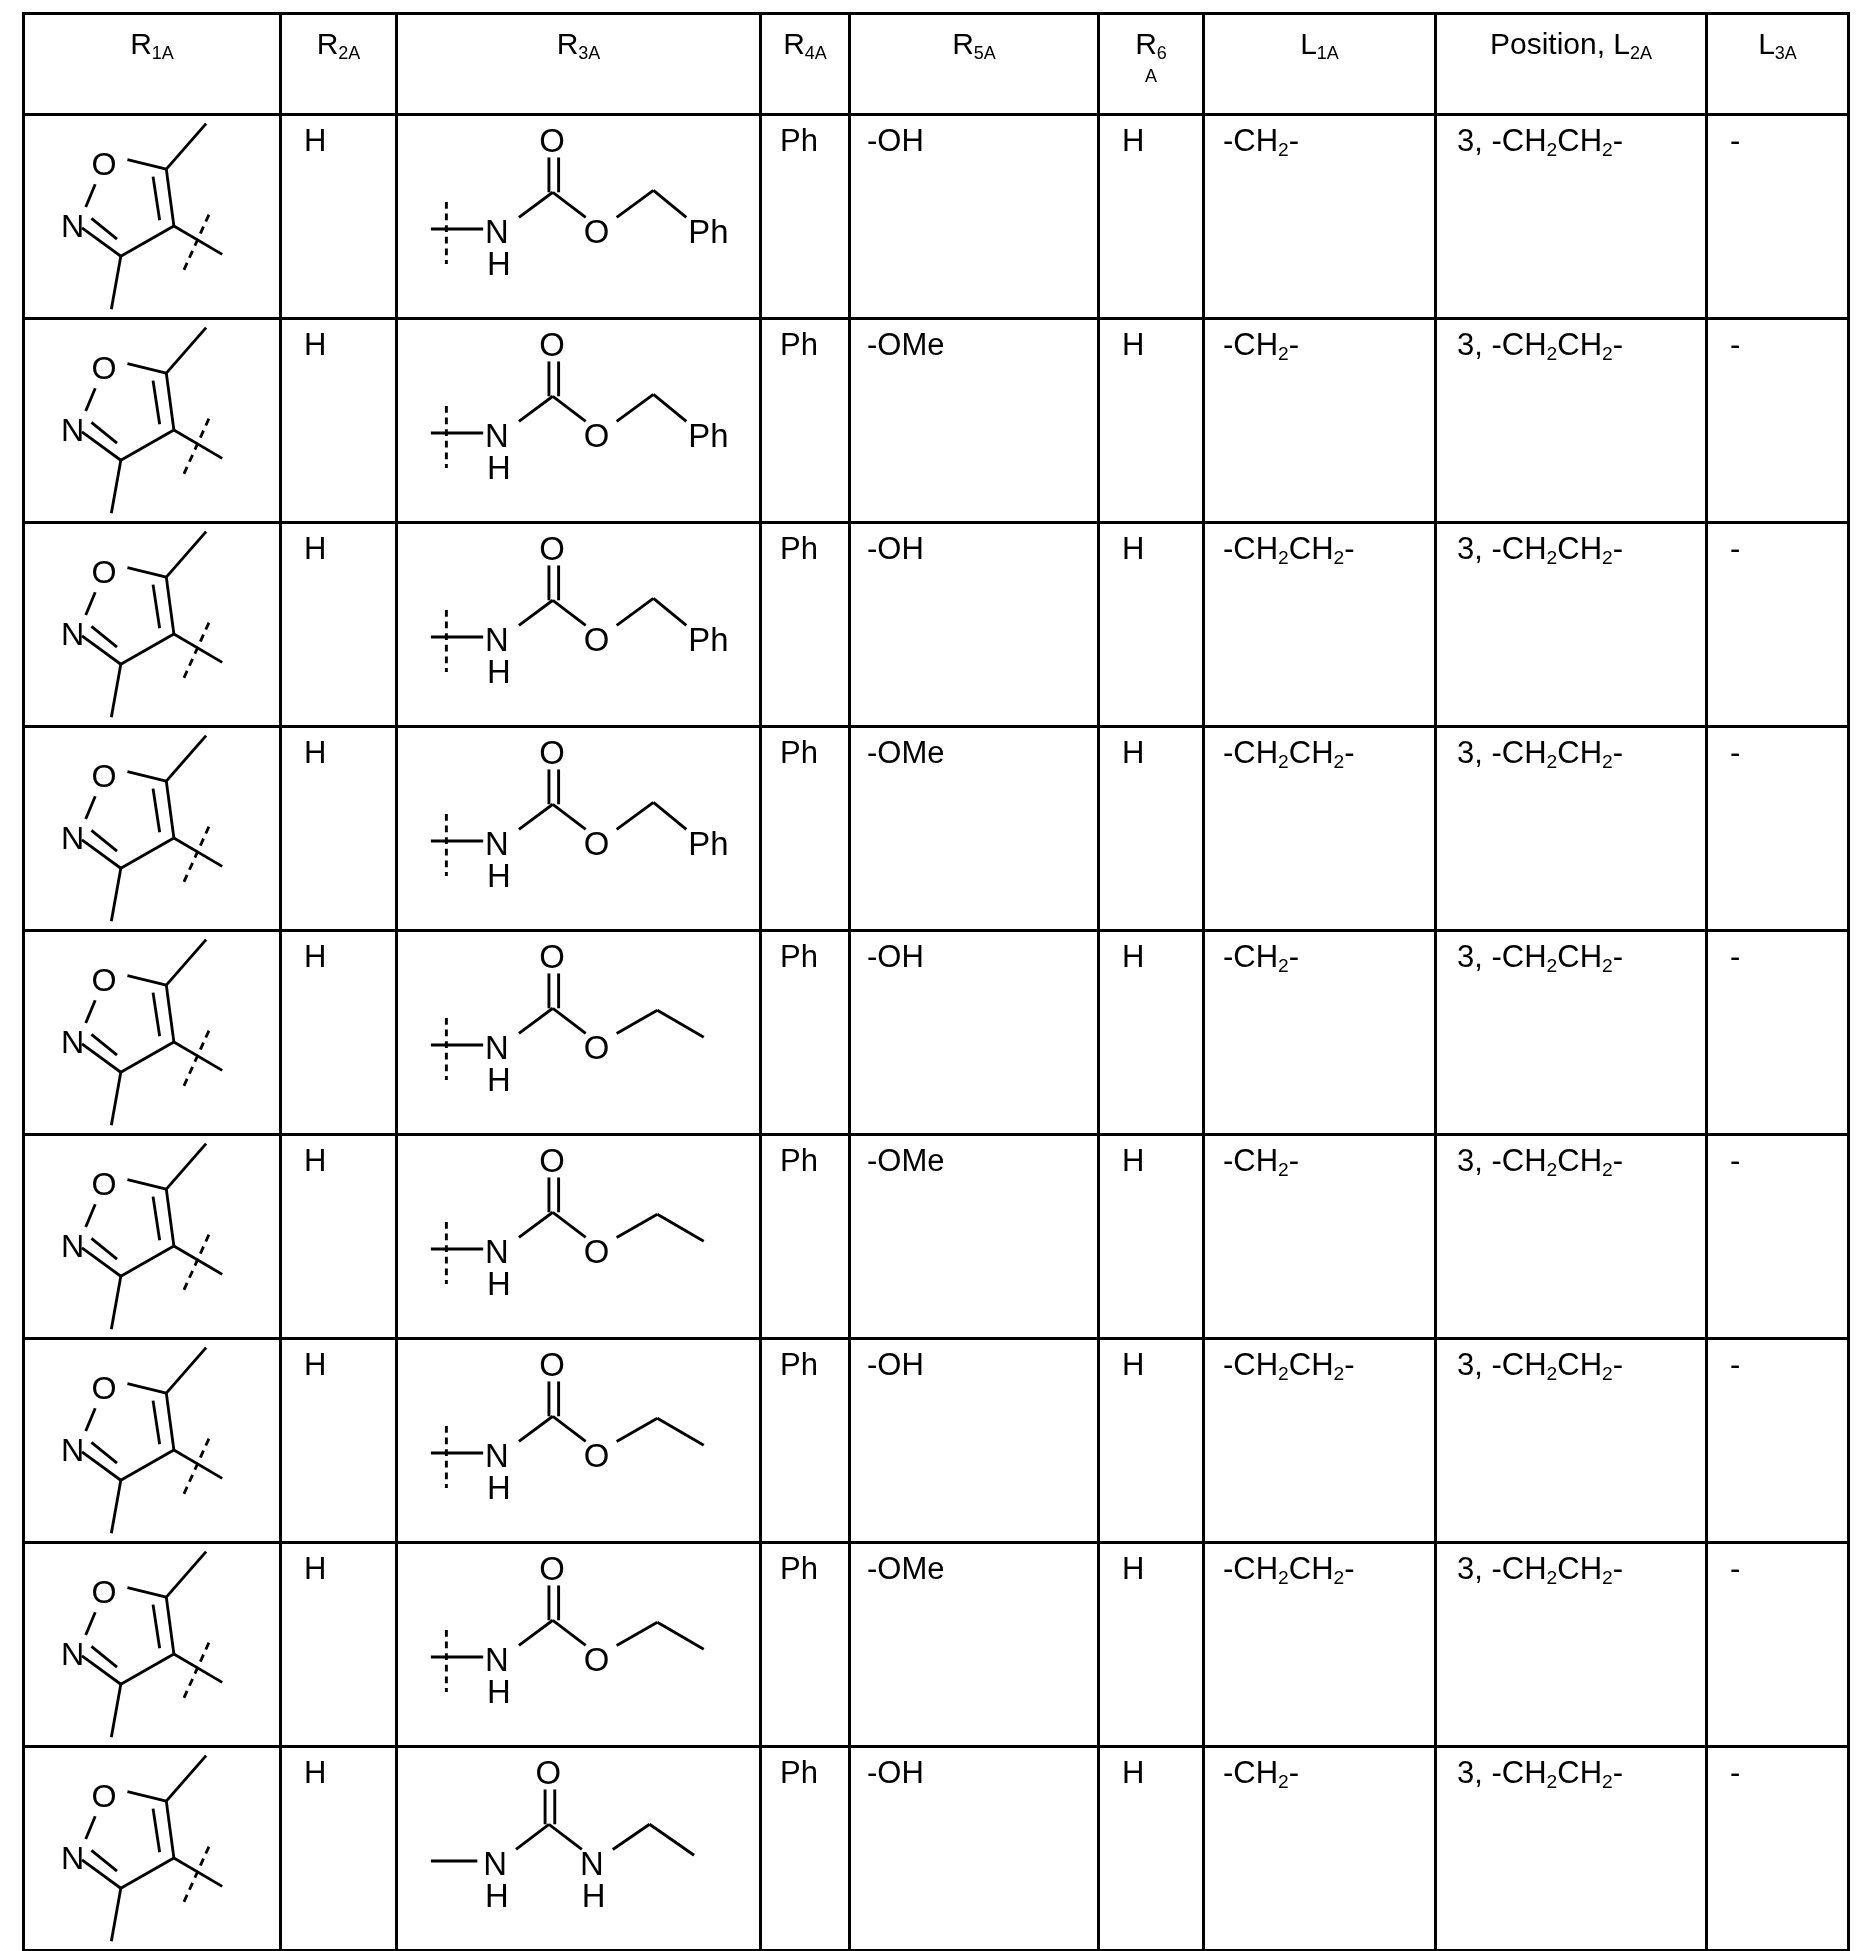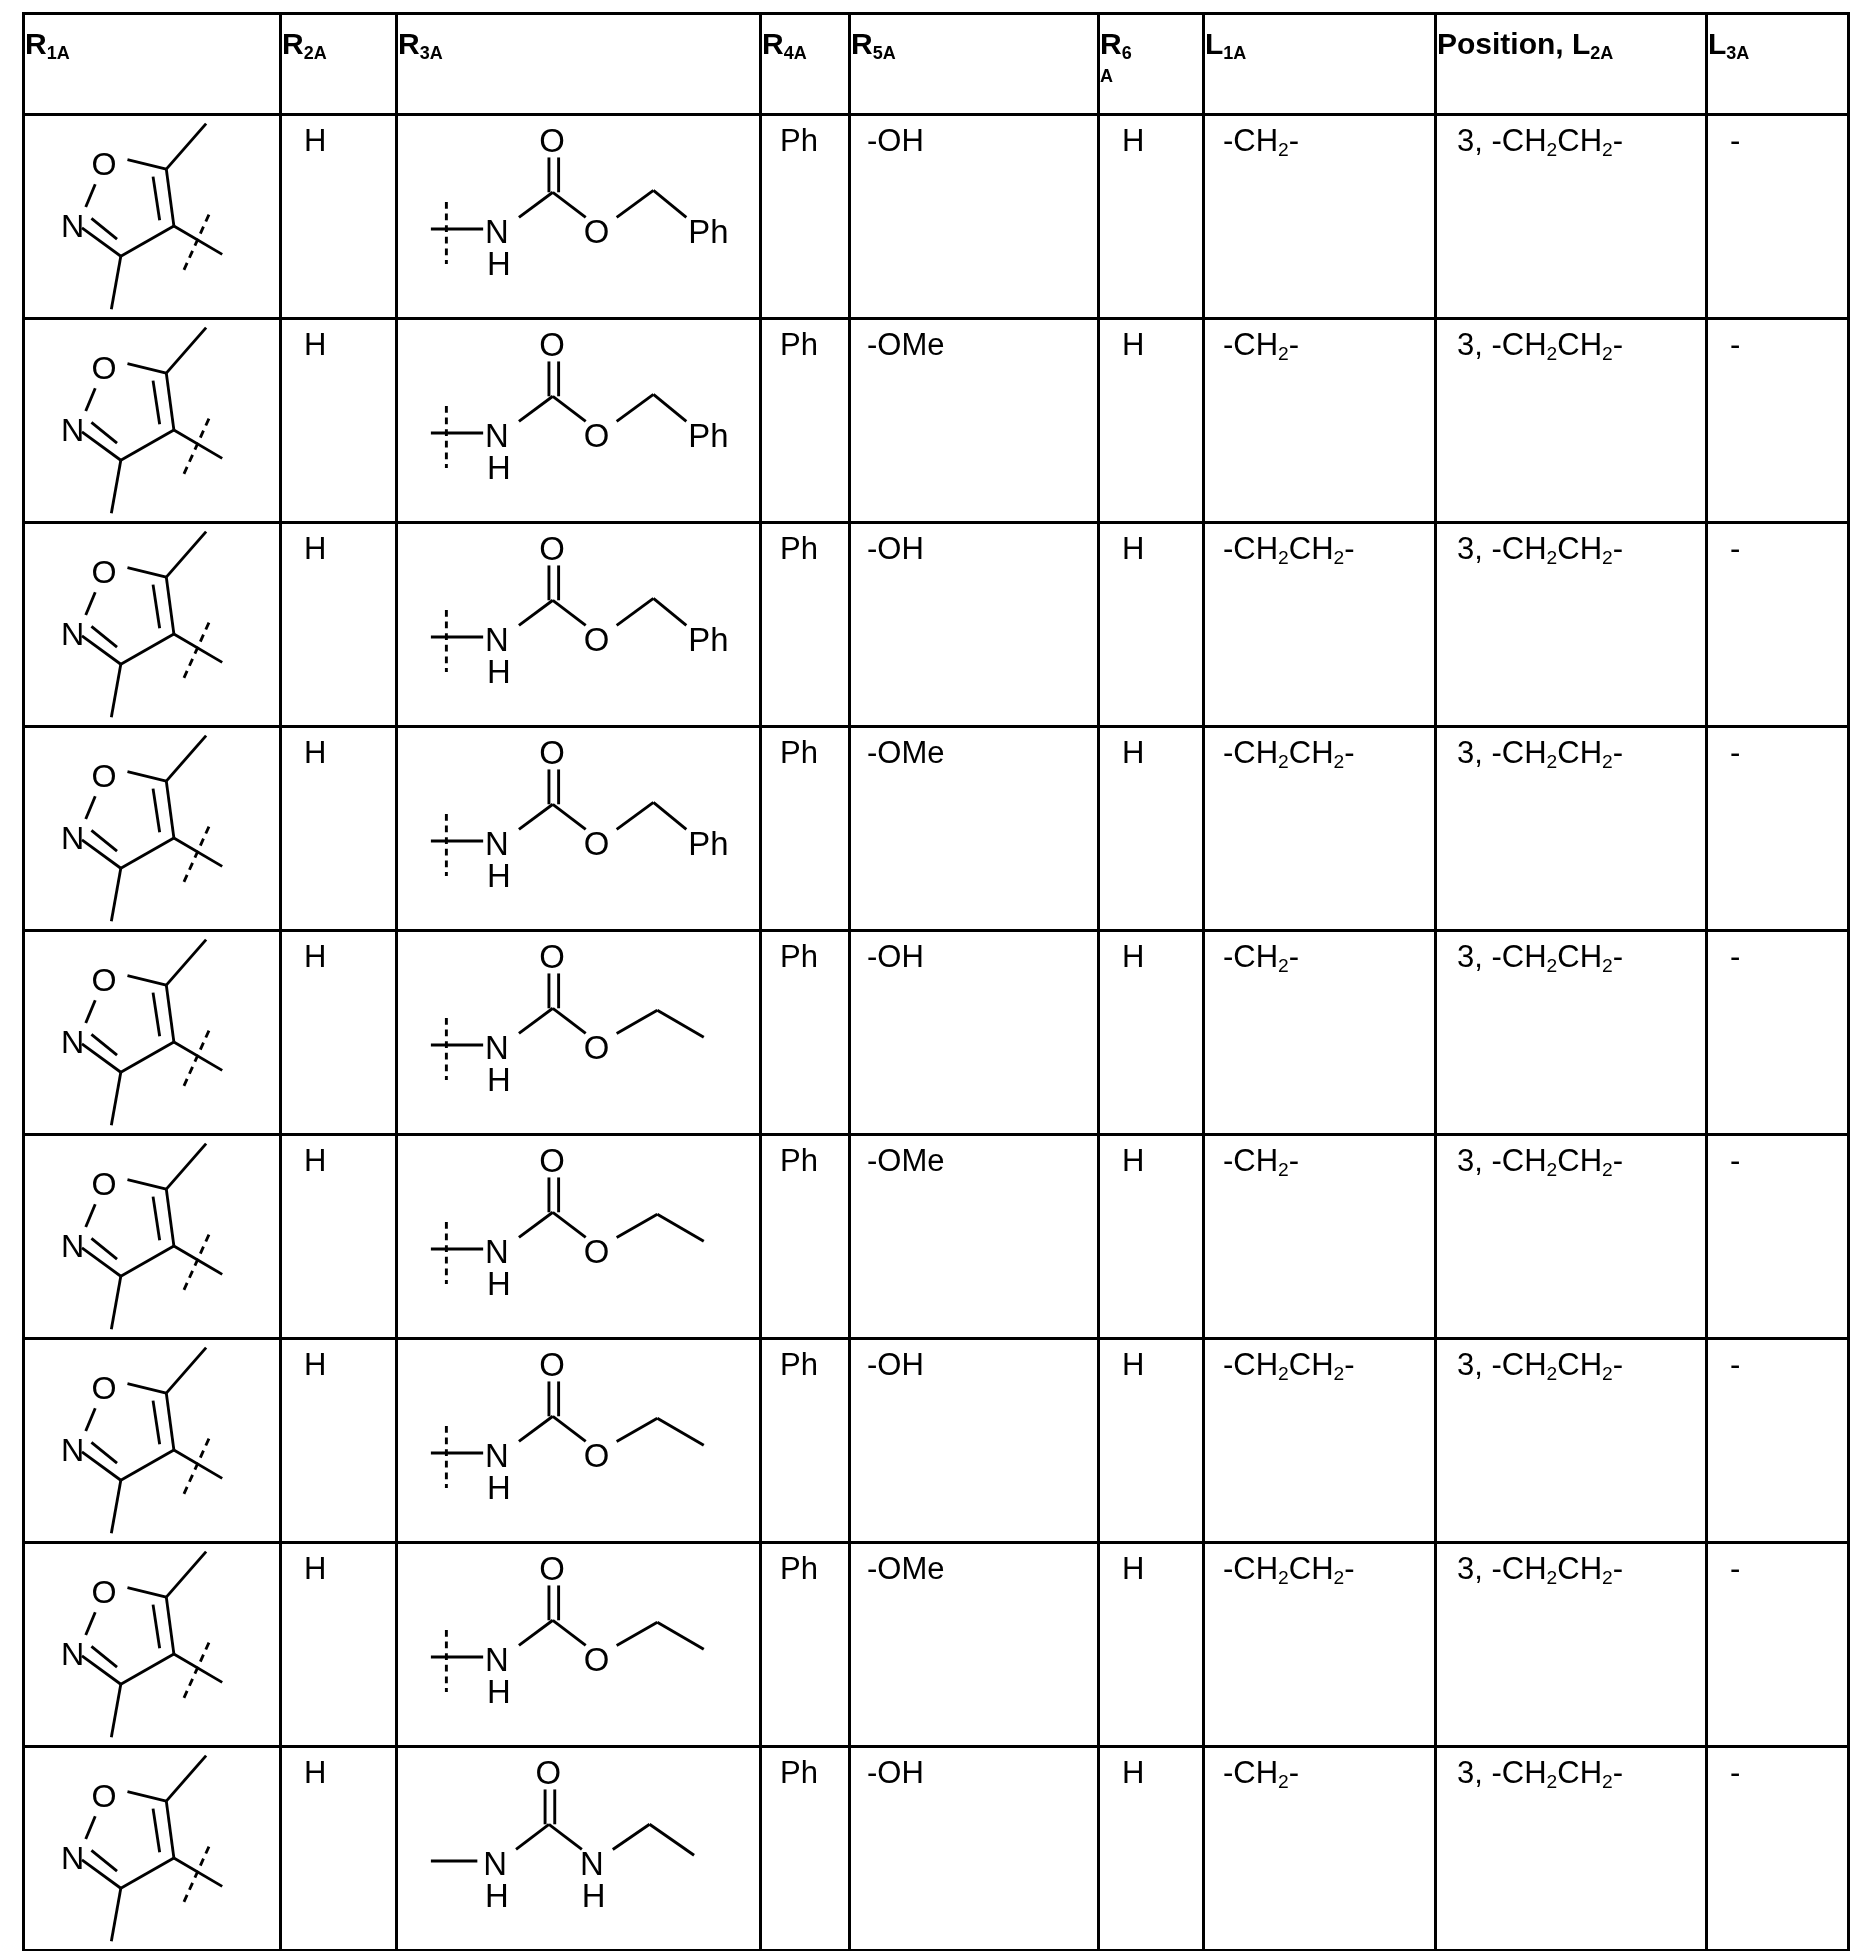--- a/index.html
+++ b/index.html
@@ -6,21 +6,21 @@
   body { width:1868px; height:1951px; position:relative; font-family:"Liberation Sans", sans-serif; color:#000; }
   table.sar {
     position:absolute; left:22px; top:12px;
     border-collapse:collapse; table-layout:fixed;
     width:1825px;
   }
   table.sar td, table.sar th {
     border:3px solid #000; vertical-align:top; padding:0; overflow:hidden;
   }
   table.sar th {
-    height:86px; font-weight:bold; font-size:30px; text-align:left;
+    height:86px; font-weight:normal; font-size:30px; text-align:center;
     padding-top:12px; line-height:34px;
   }
   table.sar td { height:201px; font-size:31px; }
   .txt { display:block; padding:8px 0 0 22px; line-height:34px; white-space:nowrap; }
   sub { font-size:0.62em; vertical-align:-0.25em; line-height:0; }
   th sub { font-size:0.6em; }
   .r6sub { display:block; font-size:18px; line-height:22px; margin-top:4px; }
   svg { display:block; }
   svg text { font-family:"Liberation Sans", sans-serif; font-size:34px; fill:#000; }
 </style>

